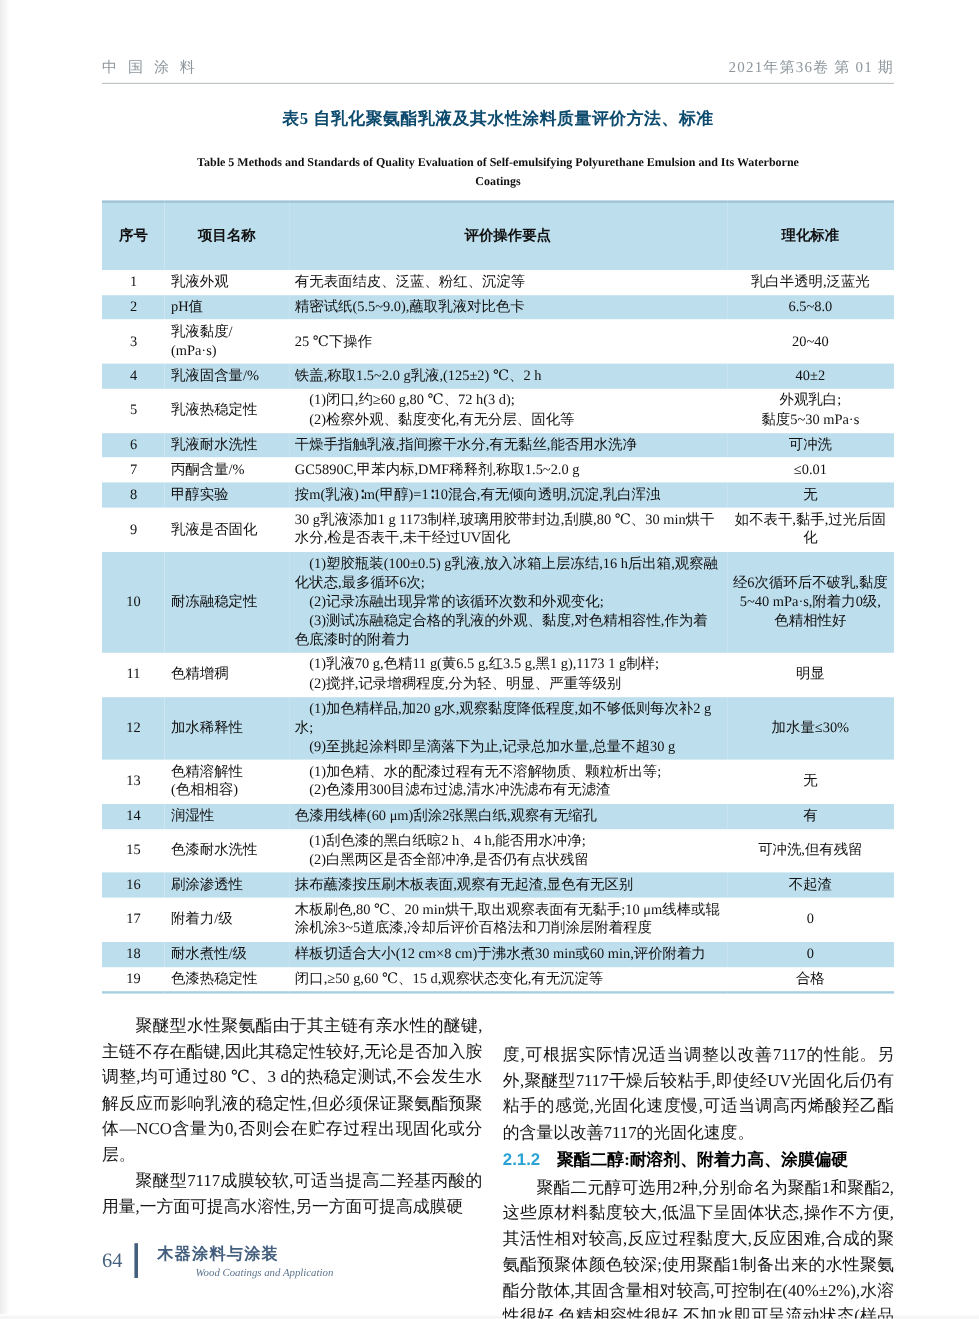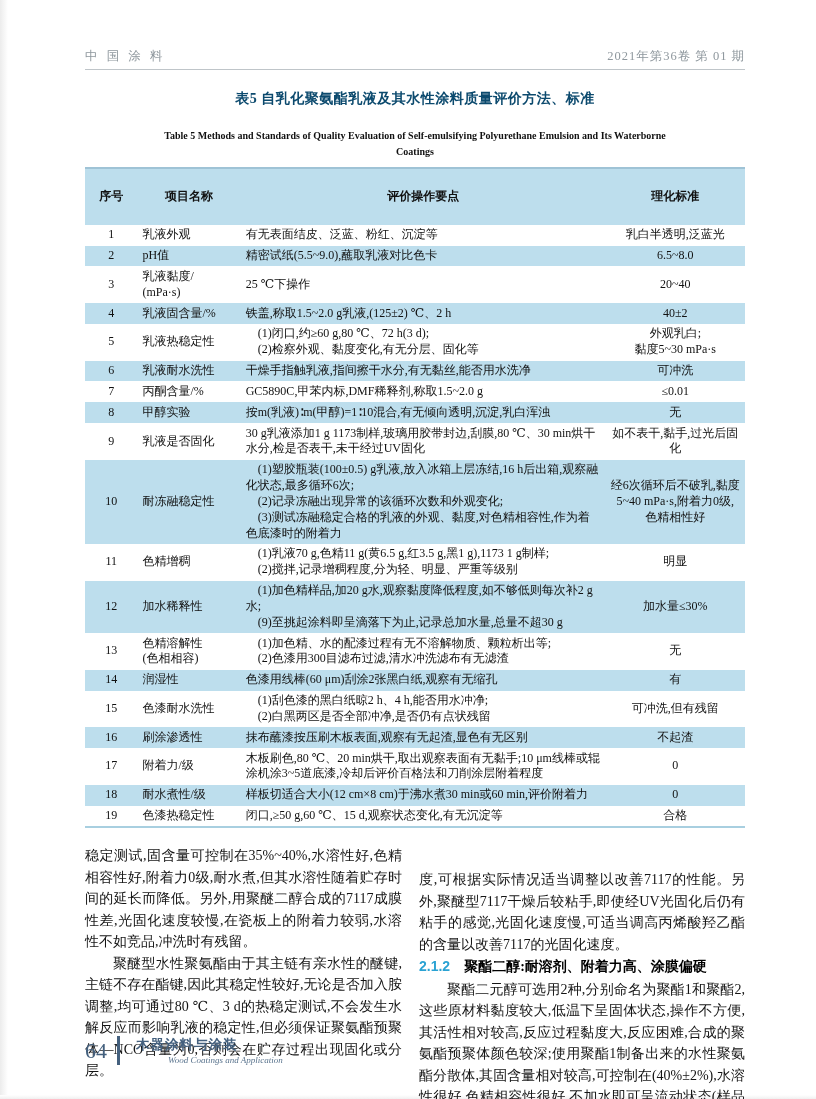--- a/index.html
+++ b/index.html
@@ -72,21 +72,21 @@
     display:flex;gap:14px;align-items:baseline;
     font-weight:bold;margin:1px 0;
   }
   .sec-num{color:#2aa2d3;font-family:"Liberation Sans","DejaVu Sans",sans-serif;font-size:14px;}
   .sec-title{color:#000;}
   
   .footer{
     position:absolute;left:85px;top:1036px;
     display:flex;align-items:center;gap:10px;color:#44607e;
   }
-  .footer .pagenum{font-size:22px;}
+  .footer .pagenum{font-size:17px;}
   .footer .jblock{
     border-left:3px solid #44607e;padding-left:16px;
   }
   .footer .jcn{font-weight:bold;font-size:13.5px;letter-spacing:1px;}
   .footer .jen{font-size:9px;font-style:italic;color:#5a748e;margin-top:1px;margin-left:32px;}
 </style>
 </head>
 <body>
 
 <div class="page">
@@ -248,22 +248,22 @@
             <td class="c-seq">19</td>
             <td class="c-item">色漆热稳定性</td>
             <td class="c-op">闭口,≥50 g,60 ℃、15 d,观察状态变化,有无沉淀等</td>
             <td class="c-std">合格</td>
           </tr>
         </tbody>
     </table>
 
     <div class="body-cols">
       <div class="col-left">
-        <p class="para">稳定测试,固含量可控制在35%~40%,水溶性好,色精相容性好,附着力0级,耐水煮,但其水溶性随着贮存时间的延长而降低。另外,用聚醚二醇合成的7117成膜性差,光固化速度较慢,在瓷板上的附着力较弱,水溶性不如竞品,冲洗时有残留。</p>
         <p class="para indent">聚醚型水性聚氨酯由于其主链有亲水性的醚键,主链不存在酯键,因此其稳定性较好,无论是否加入胺调整,均可通过80 ℃、3 d的热稳定测试,不会发生水解反应而影响乳液的稳定性,但必须保证聚氨酯预聚体—NCO含量为0,否则会在贮存过程出现固化或分层。</p>
+        <p class="para indent">聚醚型7117成膜较软,可适当提高二羟基丙酸的用量,一方面可提高水溶性,另一方面可提高成膜硬</p>
       </div>
       <div class="col-right">
         <p class="para">度,可根据实际情况适当调整以改善7117的性能。另外,聚醚型7117干燥后较粘手,即使经UV光固化后仍有粘手的感觉,光固化速度慢,可适当调高丙烯酸羟乙酯的含量以改善7117的光固化速度。</p>
         <div class="sec-heading">
           <span class="sec-num">2.1.2</span>
           <span class="sec-title">聚酯二醇:耐溶剂、附着力高、涂膜偏硬</span>
         </div>
         <p class="para indent">聚酯二元醇可选用2种,分别命名为聚酯1和聚酯2,这些原材料黏度较大,低温下呈固体状态,操作不方便,其活性相对较高,反应过程黏度大,反应困难,合成的聚氨酯预聚体颜色较深;使用聚酯1制备出来的水性聚氨酯分散体,其固含量相对较高,可控制在(40%±2%),水溶性很好,色精相容性很好,不加水即可呈流动状态(样品+15%色精配制而成),附着力达0级,耐水煮,在瓷板上成膜性好,涂膜偏软,光固化</p>
       </div>
     </div>

